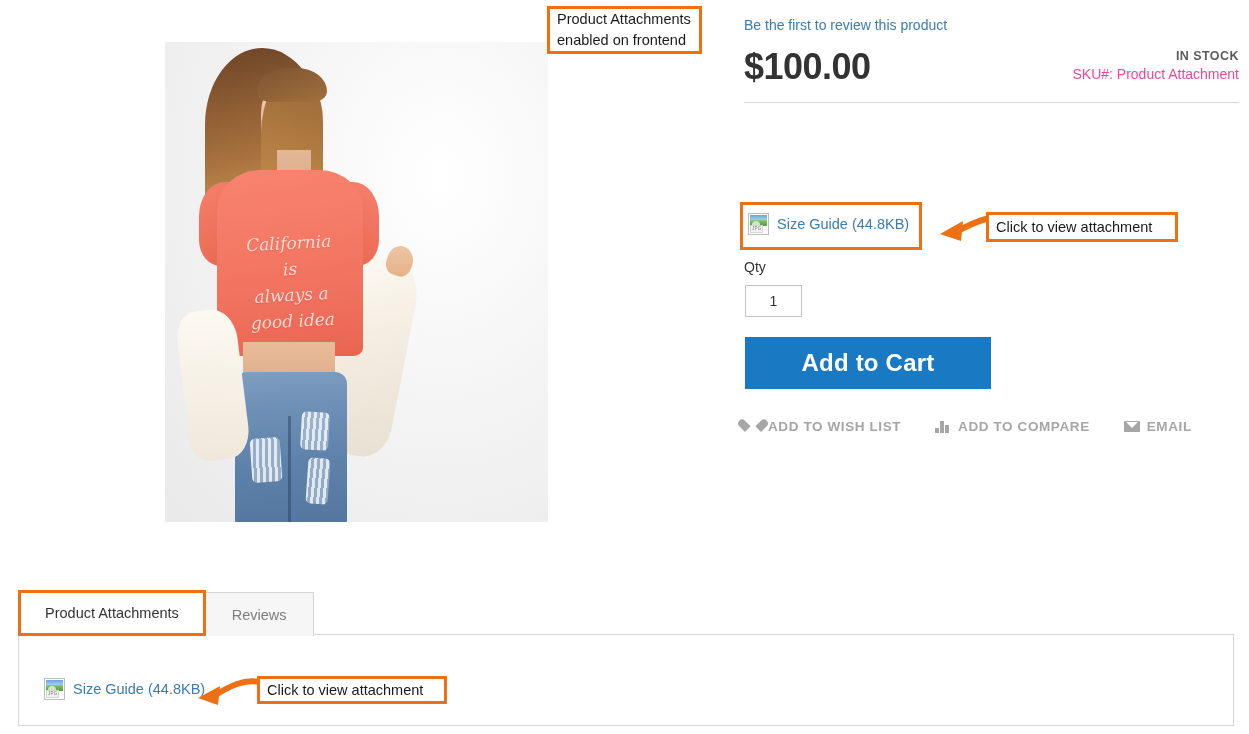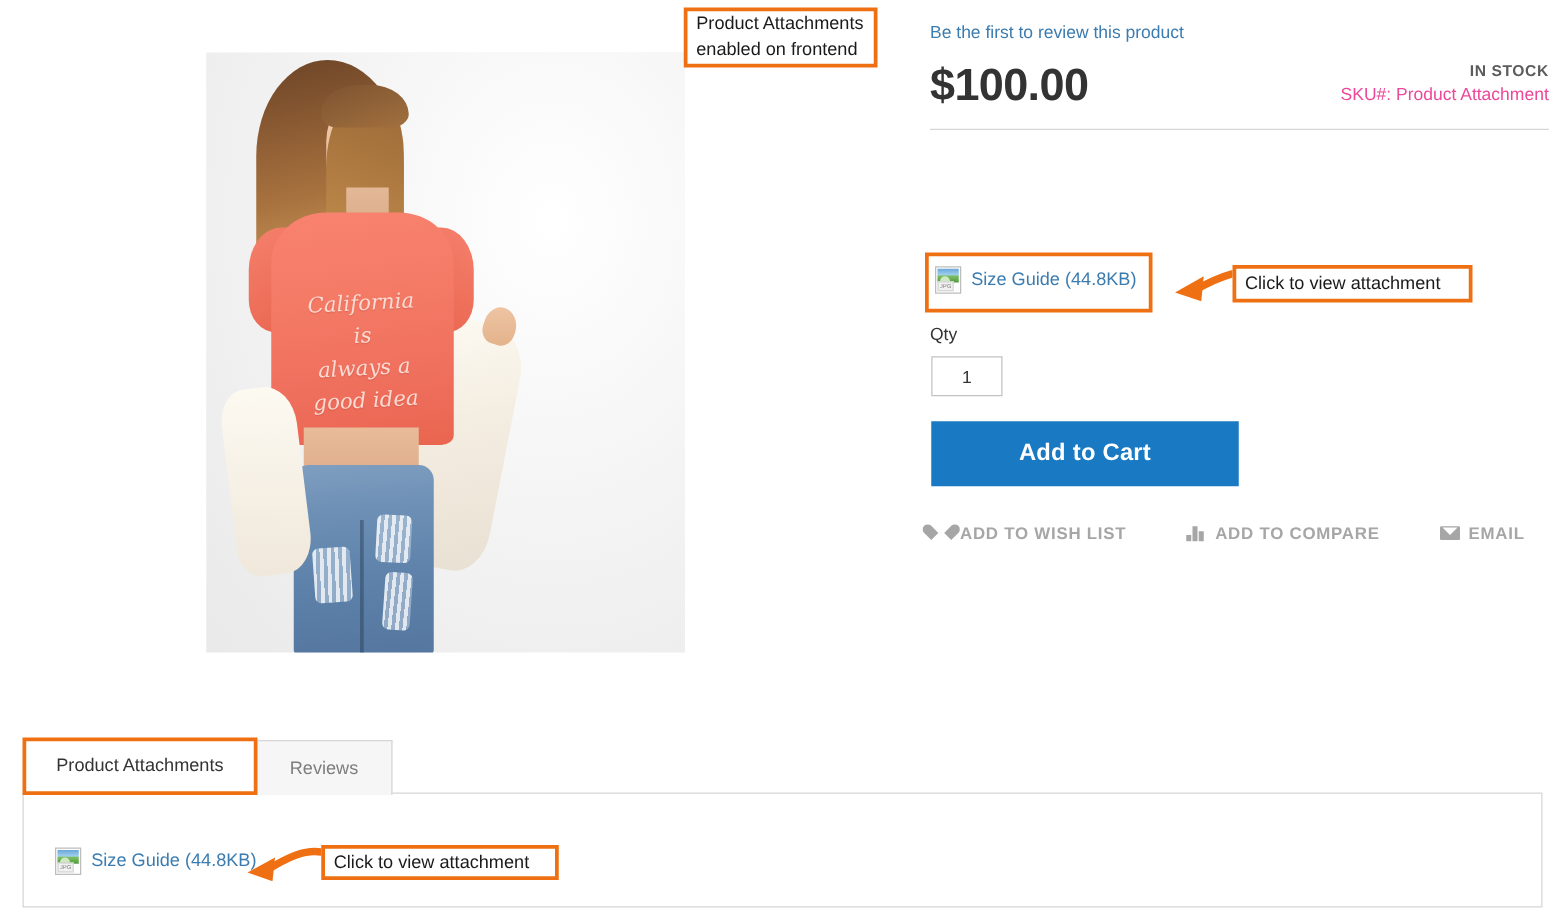--- a/index.html
+++ b/index.html
@@ -102,24 +102,24 @@
                     letter-spacing: .2px; background: #f1f1f1; padding: 0 1px;
                     border: 1px solid #d5d5d5; line-height: 6px; }
   .att-text { font-size: 14.5px; color: #3b7cb0; text-decoration: none; cursor: pointer; }
 
   .qty-label { position: absolute; left: 744px; top: 259px; font-size: 14px; color: #333; font-weight: 400; }
   .qty-input { position: absolute; left: 745px; top: 285px; width: 57px; height: 32px;
                border: 1px solid #c2c2c2; background: #fff; text-align: center;
                font-size: 14px; color: #333; font-family: "Liberation Sans", sans-serif;
                padding: 0; }
   .atc { position: absolute; left: 745px; top: 337px; width: 246px; height: 52px;
-         background: #1979c3; color: #fff; border: 0; font-size: 19px; font-weight: 700;
+         background: #1979c3; color: #fff; border: 0; font-size: 24px; font-weight: 700;
          font-family: "Liberation Sans", sans-serif; cursor: pointer; letter-spacing: .2px; }
 
-  .actions { position: absolute; left: 745px; top: 419px; display: flex; align-items: center; gap: 48px; }
+  .actions { position: absolute; left: 745px; top: 419px; display: flex; align-items: center; gap: 34px; }
   .action { display: flex; align-items: center; gap: 7px; color: #a6a6a6; font-size: 13.5px;
             font-weight: 700; letter-spacing: .6px; text-decoration: none; cursor: pointer; }
   .ic { width: 16px; height: 15px; position: relative; flex: 0 0 auto; }
   .ic.heart:before, .ic.heart:after { content:""; position:absolute; width:8px; height:12px;
       background:#a6a6a6; border-radius: 8px 8px 0 0; top:1px; }
   .ic.heart:before { left:0; transform: rotate(-45deg); transform-origin: 0 100%; }
   .ic.heart:after { left:8px; transform: rotate(45deg); transform-origin: 100% 100%; }
   .ic.bars span { position: absolute; bottom: 1px; width: 3.5px; background: #a6a6a6; }
   .ic.bars span:nth-child(1) { left: 0; height: 5px; }
   .ic.bars span:nth-child(2) { left: 5px; height: 12px; }

